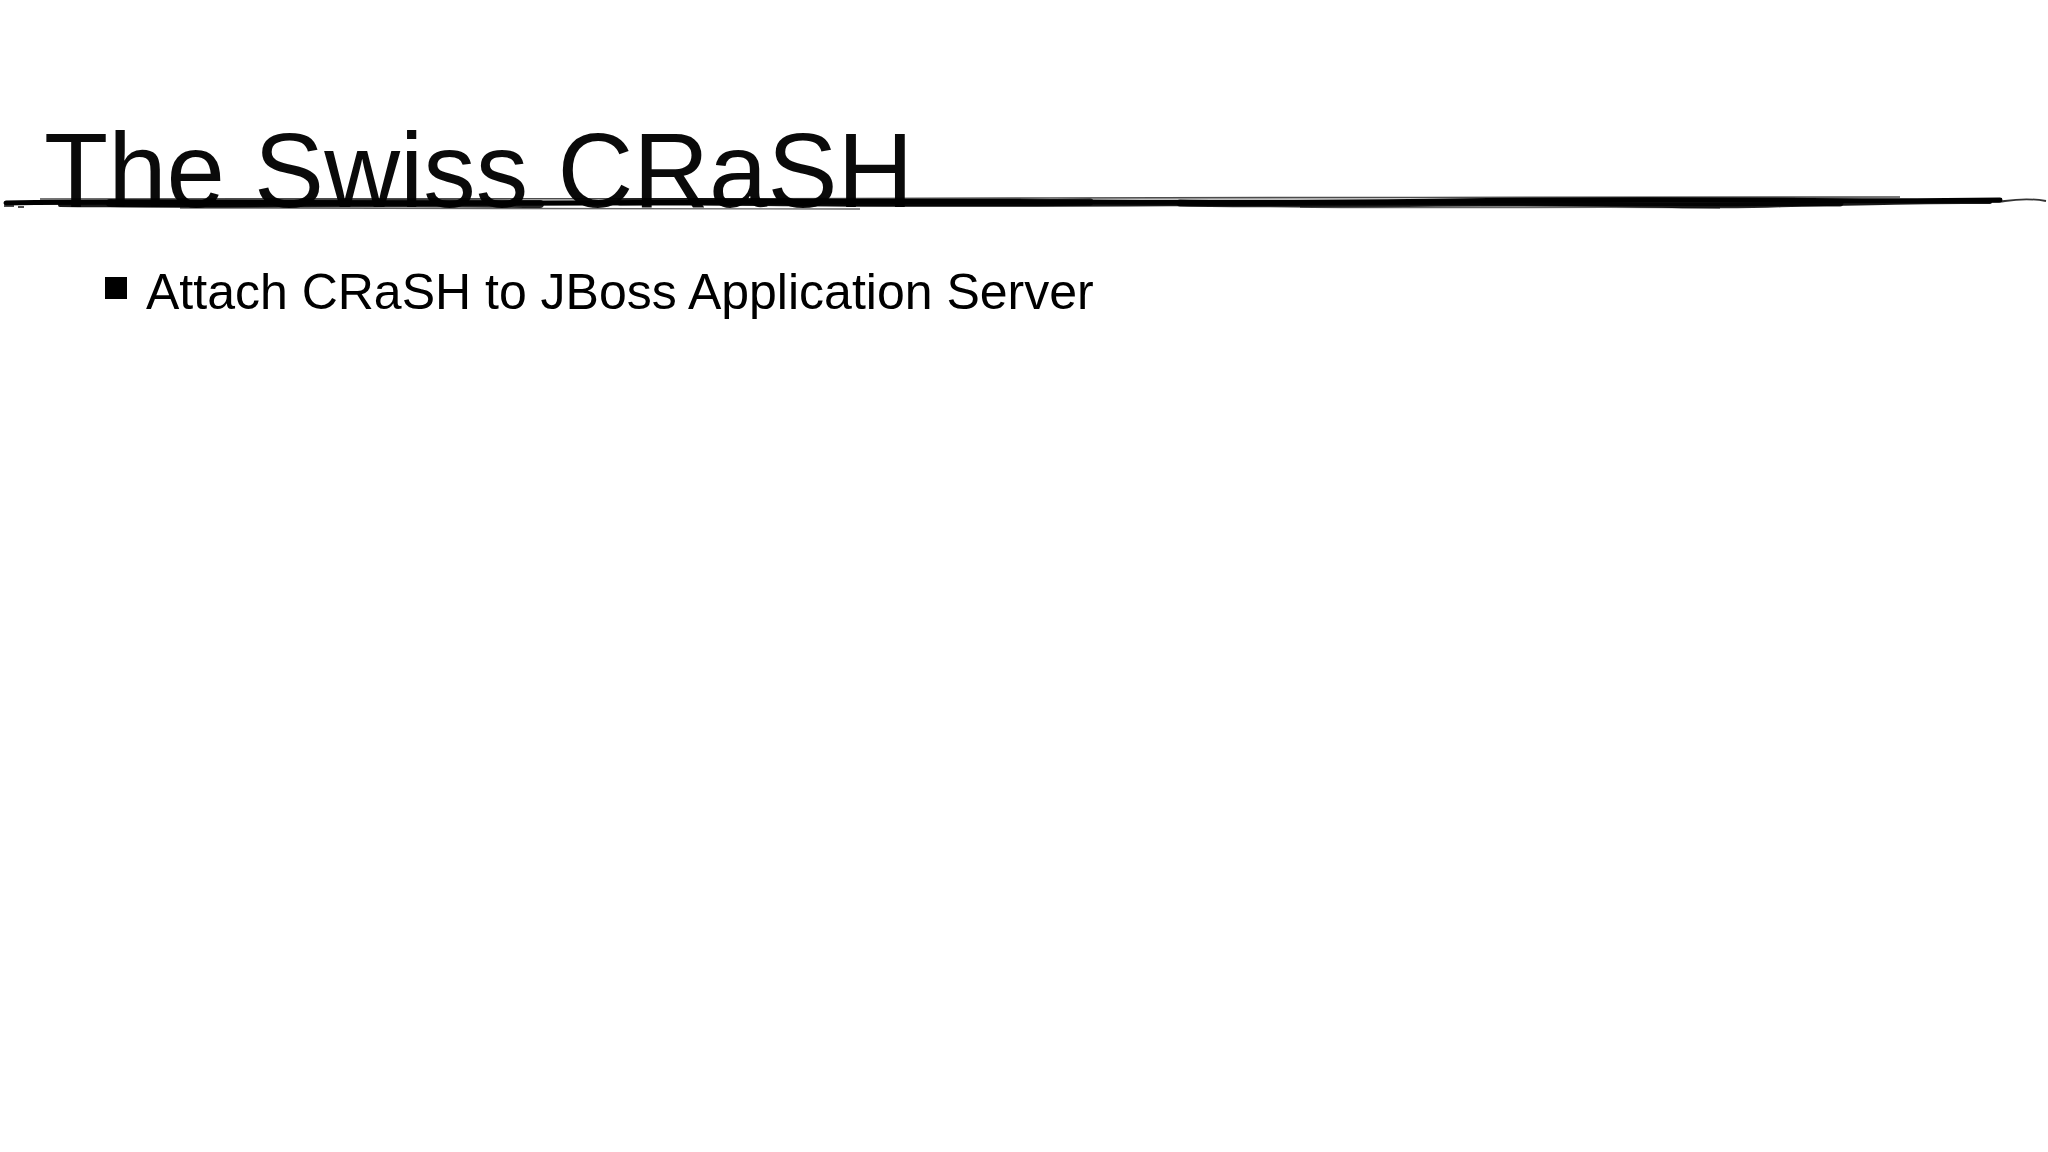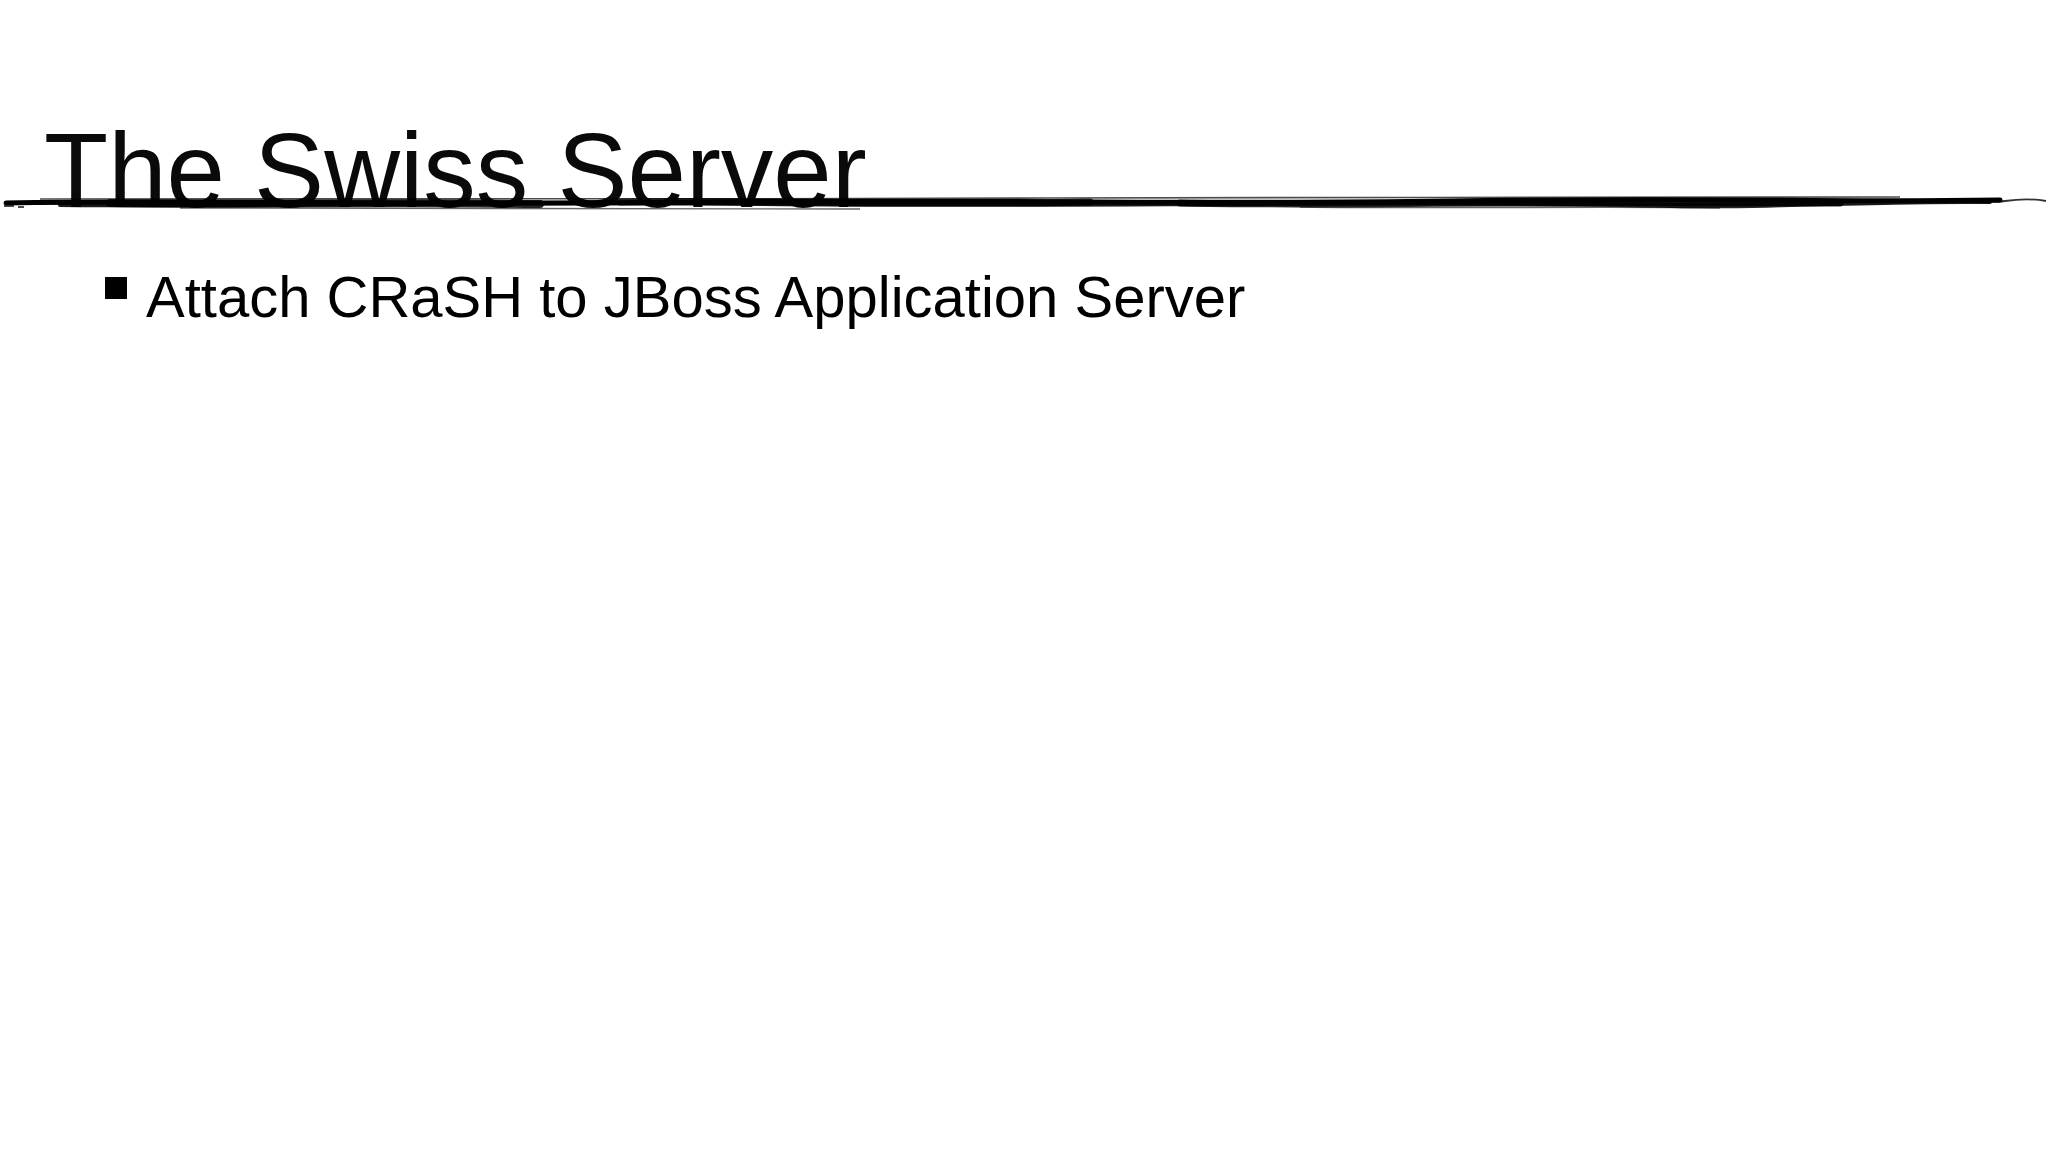--- a/index.html
+++ b/index.html
@@ -42,21 +42,21 @@
     left: 105px;
     top: 264px;
     margin: 0;
     padding: 0;
     list-style: none;
   }
   .bullet-item {
     display: flex;
     align-items: flex-start;
     margin: 0 0 23px 0;
-    font-size: 58px;
+    font-size: 50px;
     line-height: 1.15;
     white-space: nowrap;
     text-align: center;
   }
   .square-bullet {
     flex: 0 0 auto;
     width: 22px;
     height: 22px;
     background: #000000;
     margin-top: 13px;
@@ -64,21 +64,21 @@
   }
   .bullet-text {
     display: inline-block;
   }
 </style>
 </head>
 <body>
 
 <div class="slide">
 
-  <h1 class="slide-title">The Swiss Server</h1>
+  <h1 class="slide-title">The Swiss CRaSH</h1>
 
   <svg class="title-divider" viewBox="0 0 2048 32" preserveAspectRatio="none" aria-hidden="true">
 
     <path d="M6 17 C 180 14, 420 19, 700 16 S 1150 19, 1450 15 S 1800 17, 2000 14" stroke="#000000" stroke-width="5" fill="none" stroke-linecap="round"></path>
     <path d="M60 19 C 260 21, 480 15, 760 18 S 1250 16, 1600 18 S 1850 15, 1990 16" stroke="#000000" stroke-width="4" fill="none" stroke-linecap="round" opacity="0.9"></path>
 
     <path d="M110 17 C 240 19, 380 16, 540 18" stroke="#000000" stroke-width="8" fill="none" stroke-linecap="round" opacity="0.85"></path>
     <path d="M620 16 C 760 14, 930 19, 1090 16" stroke="#000000" stroke-width="7" fill="none" stroke-linecap="round" opacity="0.8"></path>
     <path d="M1180 17 C 1330 20, 1480 15, 1640 18 S 1760 16, 1840 17" stroke="#000000" stroke-width="7" fill="none" stroke-linecap="round" opacity="0.85"></path>
 

